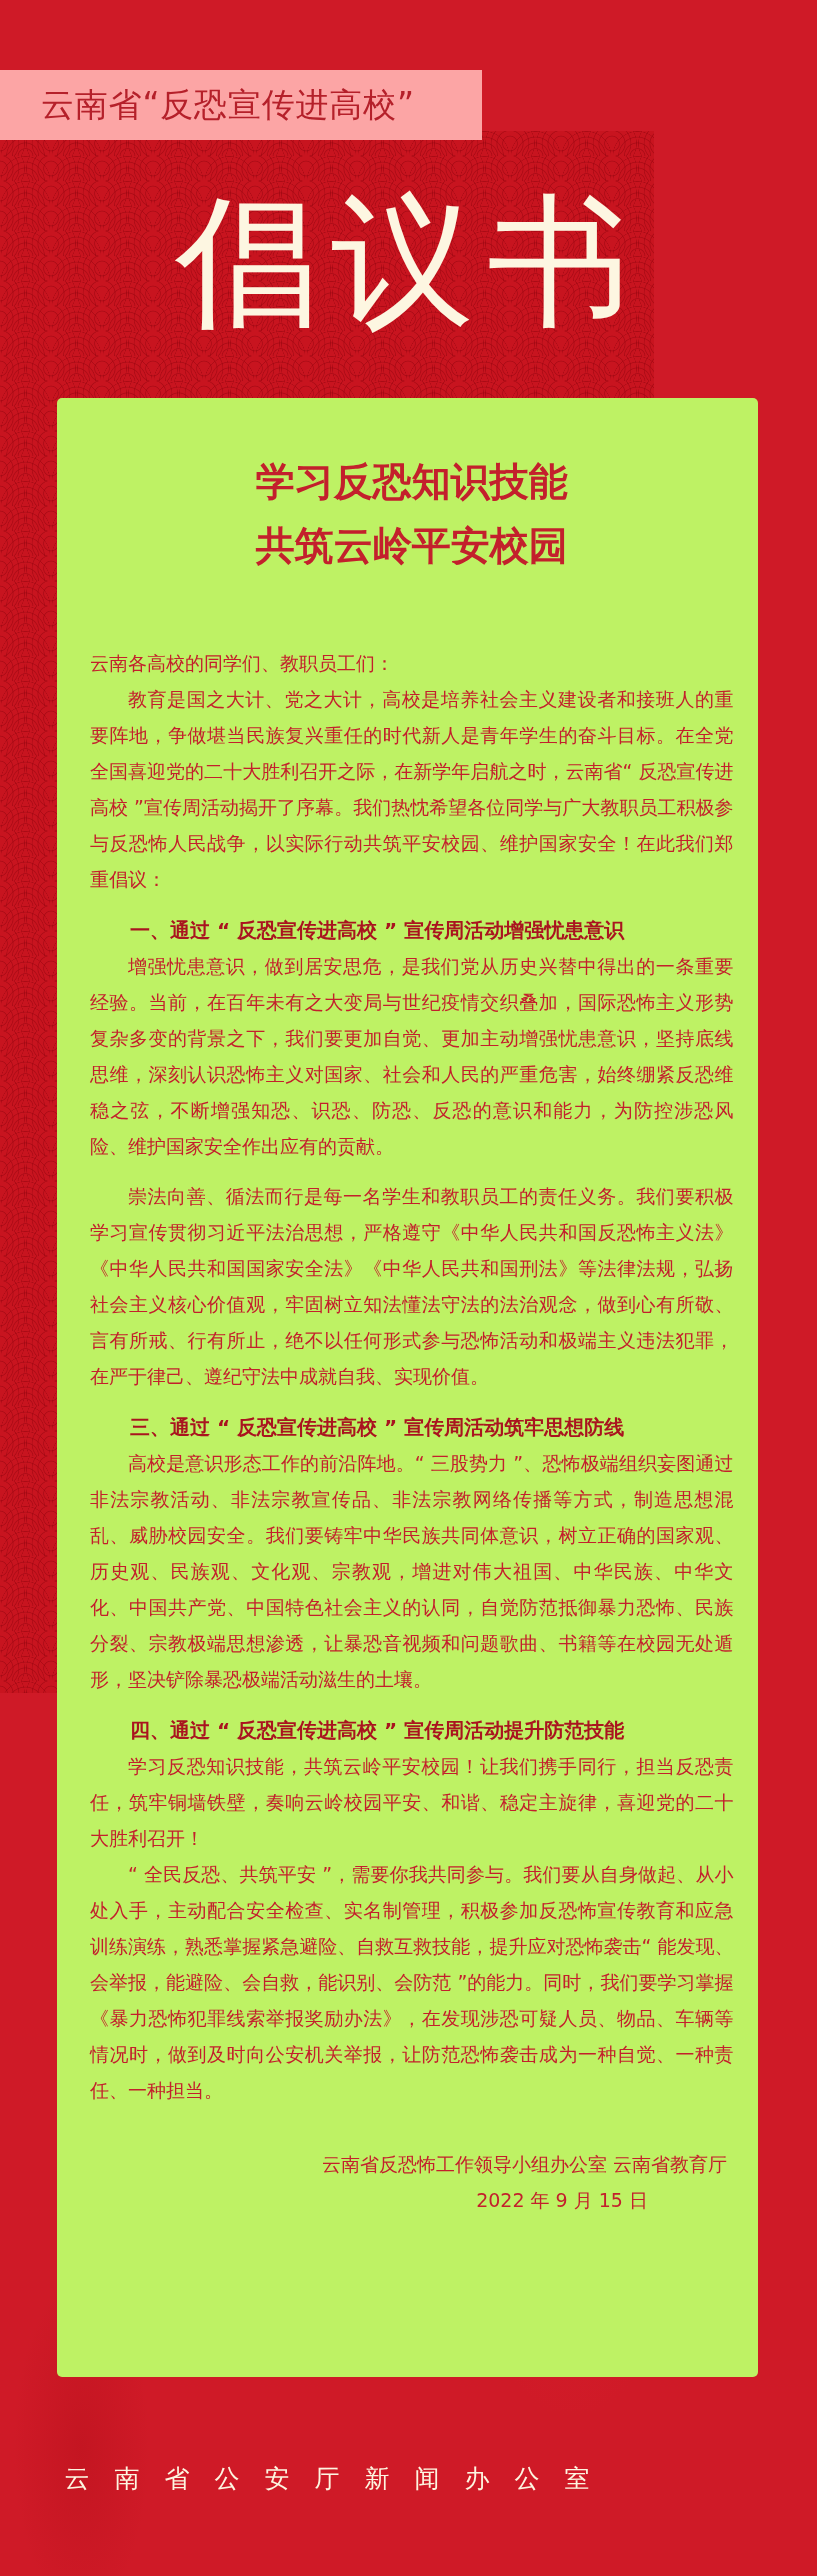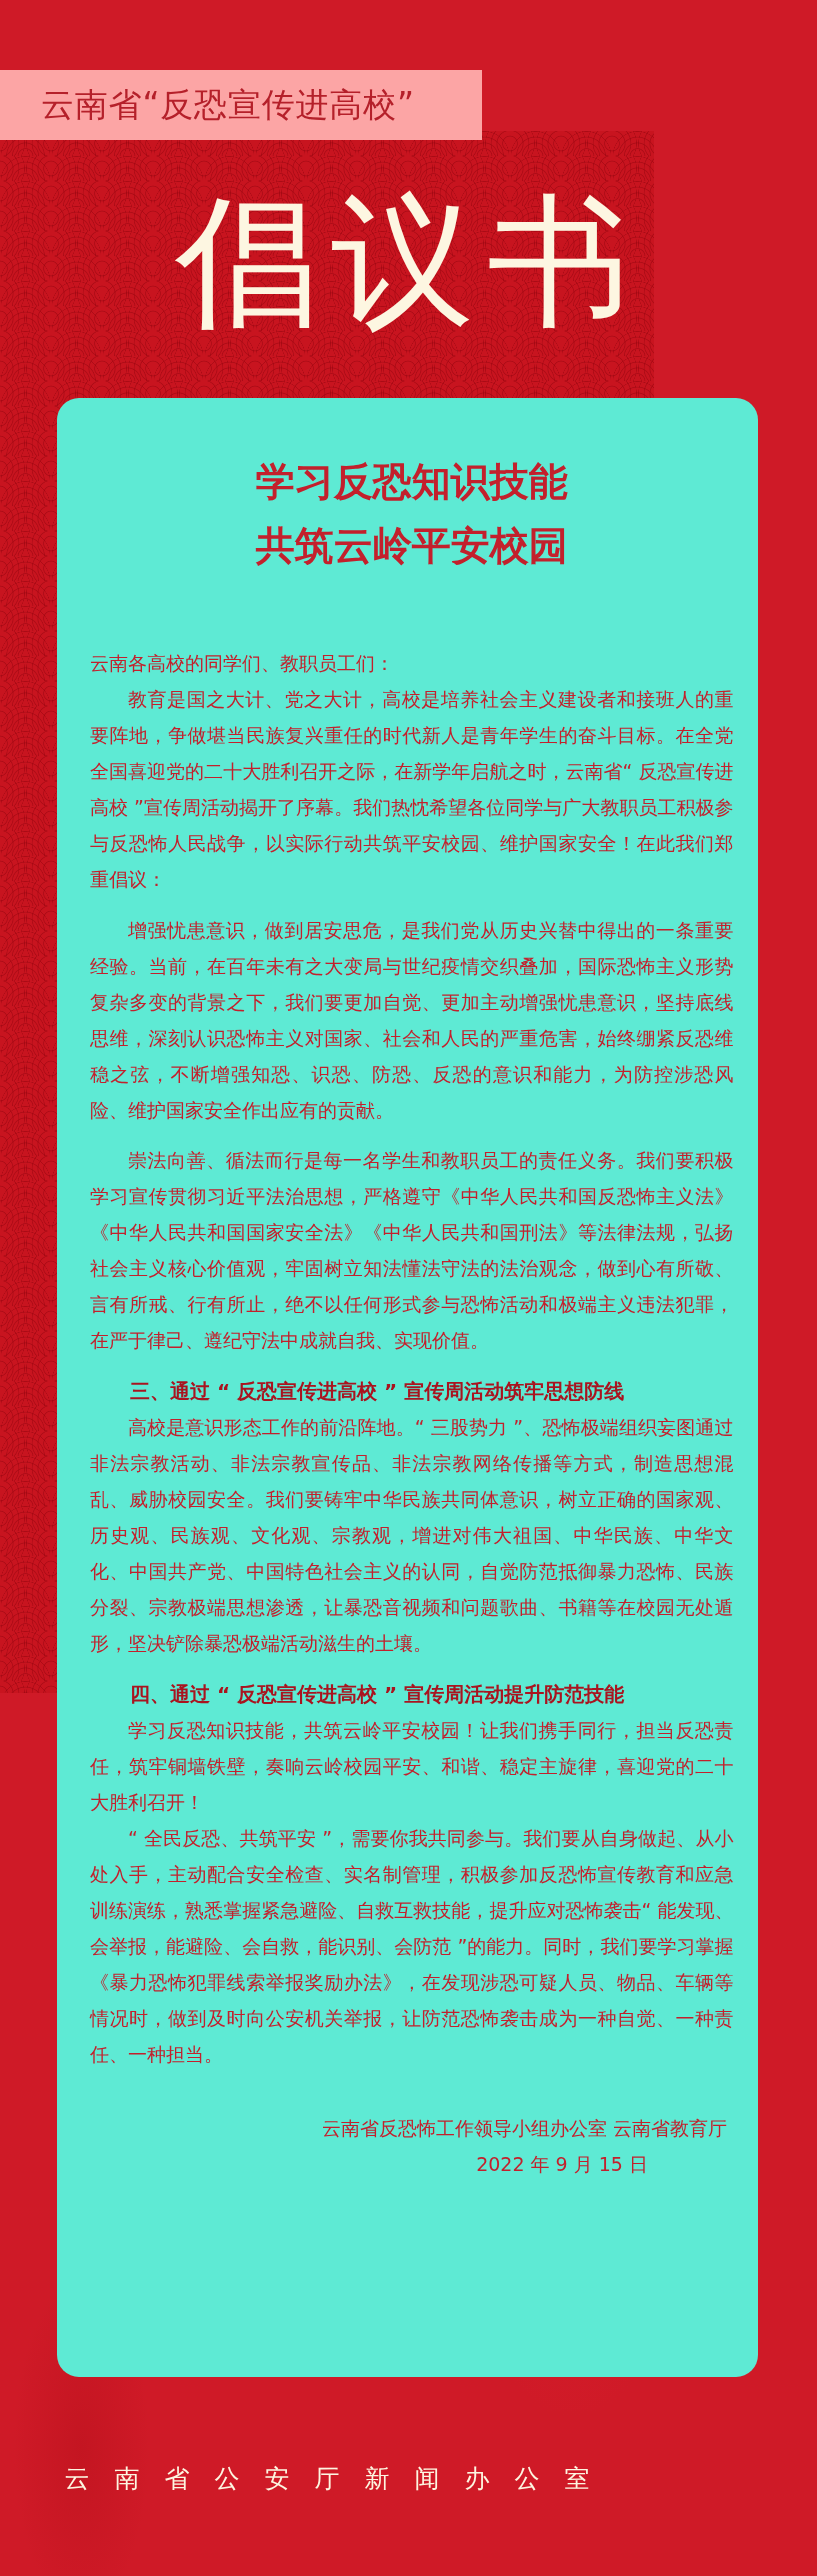--- a/index.html
+++ b/index.html
@@ -47,22 +47,22 @@
       text-align: center;
       color: #fdf6e1;
       font-size: 143px;
       font-weight: normal;
       letter-spacing: 13px;
       line-height: 164px;
       font-family: "DejaVu Sans", sans-serif;
     }
     .card {
       position: absolute; left: 57px; top: 398px; width: 701px; height: 1979px;
-      background: #5eead4;
-      border-radius: 22px;
+      background: #bef264;
+      border-radius: 5px;
       box-sizing: border-box;
       padding: 0 24.5px 0 33px;
       color: #c3202c;
     }
     .card-title {
       margin-top: 51px;
       text-align: center;
       color: #c3202c;
       font-size: 39px;
       font-weight: bold;
@@ -118,20 +118,21 @@
 <div class="card">
   <div class="card-title">
     <div>学习反恐知识技能</div>
     <div>共筑云岭平安校园</div>
   </div>
 
   <div class="card-body">
     <p class="greeting">云南各高校的同学们、教职员工们：</p>
     <p class="p-indent gap-after">教育是国之大计、党之大计，高校是培养社会主义建设者和接班人的重要阵地，争做堪当民族复兴重任的时代新人是青年学生的奋斗目标。在全党全国喜迎党的二十大胜利召开之际，在新学年启航之时，云南省“ 反恐宣传进高校 ”宣传周活动揭开了序幕。我们热忱希望各位同学与广大教职员工积极参与反恐怖人民战争，以实际行动共筑平安校园、维护国家安全！在此我们郑重倡议：</p>
 
+    <p class="section-head">一、通过 “ 反恐宣传进高校 ” 宣传周活动增强忧患意识</p>
     <p class="p-indent gap-after">增强忧患意识，做到居安思危，是我们党从历史兴替中得出的一条重要经验。当前，在百年未有之大变局与世纪疫情交织叠加，国际恐怖主义形势复杂多变的背景之下，我们要更加自觉、更加主动增强忧患意识，坚持底线思维，深刻认识恐怖主义对国家、社会和人民的严重危害，始终绷紧反恐维稳之弦，不断增强知恐、识恐、防恐、反恐的意识和能力，为防控涉恐风险、维护国家安全作出应有的贡献。</p>
 
     <p class="p-indent gap-after">崇法向善、循法而行是每一名学生和教职员工的责任义务。我们要积极学习宣传贯彻习近平法治思想，严格遵守《中华人民共和国反恐怖主义法》《中华人民共和国国家安全法》《中华人民共和国刑法》等法律法规，弘扬社会主义核心价值观，牢固树立知法懂法守法的法治观念，做到心有所敬、言有所戒、行有所止，绝不以任何形式参与恐怖活动和极端主义违法犯罪，在严于律己、遵纪守法中成就自我、实现价值。</p>
 
     <p class="section-head">三、通过 “ 反恐宣传进高校 ” 宣传周活动筑牢思想防线</p>
     <p class="p-indent gap-after">高校是意识形态工作的前沿阵地。“ 三股势力 ”、恐怖极端组织妄图通过非法宗教活动、非法宗教宣传品、非法宗教网络传播等方式，制造思想混乱、威胁校园安全。我们要铸牢中华民族共同体意识，树立正确的国家观、历史观、民族观、文化观、宗教观，增进对伟大祖国、中华民族、中华文化、中国共产党、中国特色社会主义的认同，自觉防范抵御暴力恐怖、民族分裂、宗教极端思想渗透，让暴恐音视频和问题歌曲、书籍等在校园无处遁形，坚决铲除暴恐极端活动滋生的土壤。</p>
 
     <p class="section-head">四、通过 “ 反恐宣传进高校 ” 宣传周活动提升防范技能</p>
     <p class="p-indent">学习反恐知识技能，共筑云岭平安校园！让我们携手同行，担当反恐责任，筑牢铜墙铁壁，奏响云岭校园平安、和谐、稳定主旋律，喜迎党的二十大胜利召开！</p>
 

